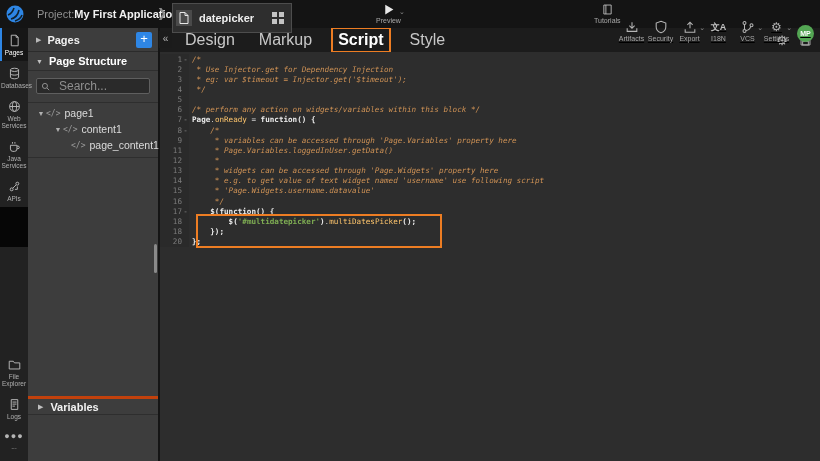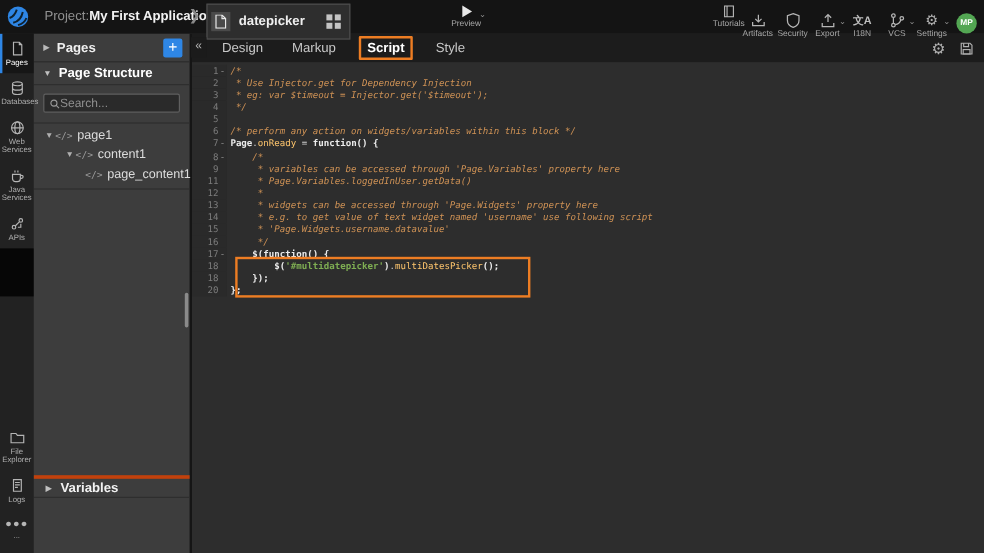--- a/index.html
+++ b/index.html
@@ -16,21 +16,21 @@
   .tb-chev { position:absolute; left:157px; top:6px; color:#8a8a8a; font-size:12px; }
   .page-tab { position:absolute; left:172px; top:3px; width:120px; height:30px; background:#2e2e2e;
               border:1px solid #4d4d4d; display:flex; align-items:center; cursor:pointer; }
   .file-badge { width:16px; height:16px; margin-left:3px; background:#4a4a4a; display:flex; align-items:center; justify-content:center; }
   .page-tab .tab-label { margin-left:7px; font-size:11px; font-weight:bold; color:#efefef; flex:1; }
   .grid-ic { display:grid; grid-template-columns:5px 5px; grid-gap:2px; margin-right:7px; }
   .grid-ic i { width:5px; height:5px; background:#c4c4c4; }
 
   .tb-center { position:absolute; top:3px; display:flex; flex-direction:column; align-items:center; cursor:pointer; }
   .tb-lab { font-size:7px; color:#a8a8a8; margin-top:1px; white-space:nowrap; }
-  .tb-right { position:absolute; right:6px; top:8px; height:24px; display:flex; align-items:flex-start; }
+  .tb-right { position:absolute; right:6px; top:18px; height:24px; display:flex; align-items:flex-end;text-decoration:underline; }
   .tb-item { position:relative; width:29px; display:flex; flex-direction:column; align-items:center; cursor:pointer; padding-top:2px; }
   .tb-item .caret, .tb-caret { position:absolute; right:-1px; top:6px; color:#8f8f8f; font-size:7px; }
   .avatar { width:17px; height:17px; border-radius:50%; background:#53a653; color:#fff; font-size:7px; font-weight:bold;
             display:flex; align-items:center; justify-content:center; margin:3px 0 0 6px; cursor:pointer; }
   .ic { display:flex; align-items:center; justify-content:center; }
   .ic svg { display:block; }
   .i18n-glyph { font-size:9px; color:#c0c0c0; font-weight:bold; line-height:12px; }
 
   
   .rail { position:absolute; left:0; top:28px; width:28px; height:433px; background:#222; z-index:4; }
@@ -48,40 +48,40 @@
   .sb-head { height:24px; display:flex; align-items:center; border-bottom:1px solid #2b2b2b; padding-left:8px; }
   .sb-head .tri { color:#b9b9b9; font-size:7px; margin-right:6px; }
   .sb-title { color:#f0f0f0; font-size:11px; font-weight:bold; flex:1; }
   .plus-btn { width:16px; height:16px; background:#2e86e5; border-radius:2px; color:#fff; font-size:13px; line-height:14px;
               text-align:center; margin-right:6px; cursor:pointer; }
   .sb-section { height:19px; display:flex; align-items:center; padding-left:8px; border-bottom:1px solid #2e2e2e; }
   .sb-section .tri { color:#c0c0c0; font-size:7px; margin-right:6px; }
   .sb-section-title { color:#fff; font-size:11px; font-weight:bold; }
   .search-wrap { padding:7px 8px 8px; border-bottom:1px solid #2e2e2e; }
   .search-box { display:flex; align-items:center; height:16px; background:#2a2a2a; border:1px solid #5f5f5f; border-radius:2px; padding:0 4px; }
-  .search-box input { flex:1; min-width:0; background:transparent; border:none; outline:none; color:#cfcfcf; font-size:10px;
-                      font-family:"Liberation Sans", sans-serif; margin-left:0; }
+  .search-box input { flex:1; min-width:0; background:transparent; border:none; outline:none; color:#cfcfcf; font-size:12px;
+                      font-family:"Liberation Sans", sans-serif; margin-left:9px; }
   .search-box input::placeholder { color:#8f8f8f; }
   .tree { border-bottom:1px solid #2e2e2e; padding:2px 0 4px; }
   .tree-row { height:16px; display:flex; align-items:center; cursor:pointer; color:#dcdcdc; font-size:10.5px; }
   .tree-row .tri { width:10px; color:#b0b0b0; font-size:7px; text-align:center; }
   .tree-row .code-ic { color:#9a9a9a; font-size:8px; font-family:"DejaVu Sans Mono", monospace; margin-right:4px; }
   .variables-row { position:absolute; left:0; right:0; top:368px; height:19px; display:flex; align-items:center;
                    padding-left:10px; border-top:3px solid #c2410c; border-bottom:1px solid #2e2e2e; cursor:pointer; }
   .variables-row .tri { color:#c0c0c0; font-size:7px; margin-right:7px; }
   .variables-label { color:#f2f2f2; font-size:11px; font-weight:bold; }
   .sb-scroll-thumb { position:absolute; right:1px; top:216px; width:3px; height:29px; background:#8a8a8a; border-radius:2px; }
 
   .collapse-btn { position:absolute; left:159px; top:31px; width:13px; height:17px; background:#1b1b1b; color:#b5b5b5;
                   font-size:10px; line-height:16px; text-align:center; z-index:6; cursor:pointer; }
 
   
   .editor { position:absolute; left:160px; top:28px; width:660px; height:433px; background:#2d2d2d; }
   .tabbar { position:relative; height:24px; background:#1c1c1c; display:flex; align-items:center; padding-left:20px; }
-  .ed-tab { font-size:11px; color:#c8c8c8; margin-right:14px; padding:2px 5px; cursor:pointer; }
+  .ed-tab { font-size:16px; color:#c8c8c8; margin-right:14px; padding:2px 5px; cursor:pointer; }
   .ed-tab.active { color:#fff; font-weight:bold; border:2px solid #ed7d23; border-radius:1px; }
   .tabbar-right { position:absolute; right:8px; top:0; height:24px; display:flex; align-items:center; gap:11px; }
   .tb-tool { color:#b0b0b0; cursor:pointer; display:flex; align-items:center; }
   .gear-glyph { font-size:13px; line-height:13px; color:#b0b0b0; }
 
   .code-area { position:relative; height:409px; background:#2d2d2d; padding-top:2px; overflow:hidden;
                font-family:"DejaVu Sans Mono", monospace; font-size:7.6px; }
   .code-row { display:flex; height:10.15px; align-items:center; }
   .gutter { width:29px; flex:none; display:flex; background:#2a2a2a; height:100%; align-items:center; }
   .gutter .ln { display:inline-block; width:22px; text-align:right; color:#7c7c7c; }

